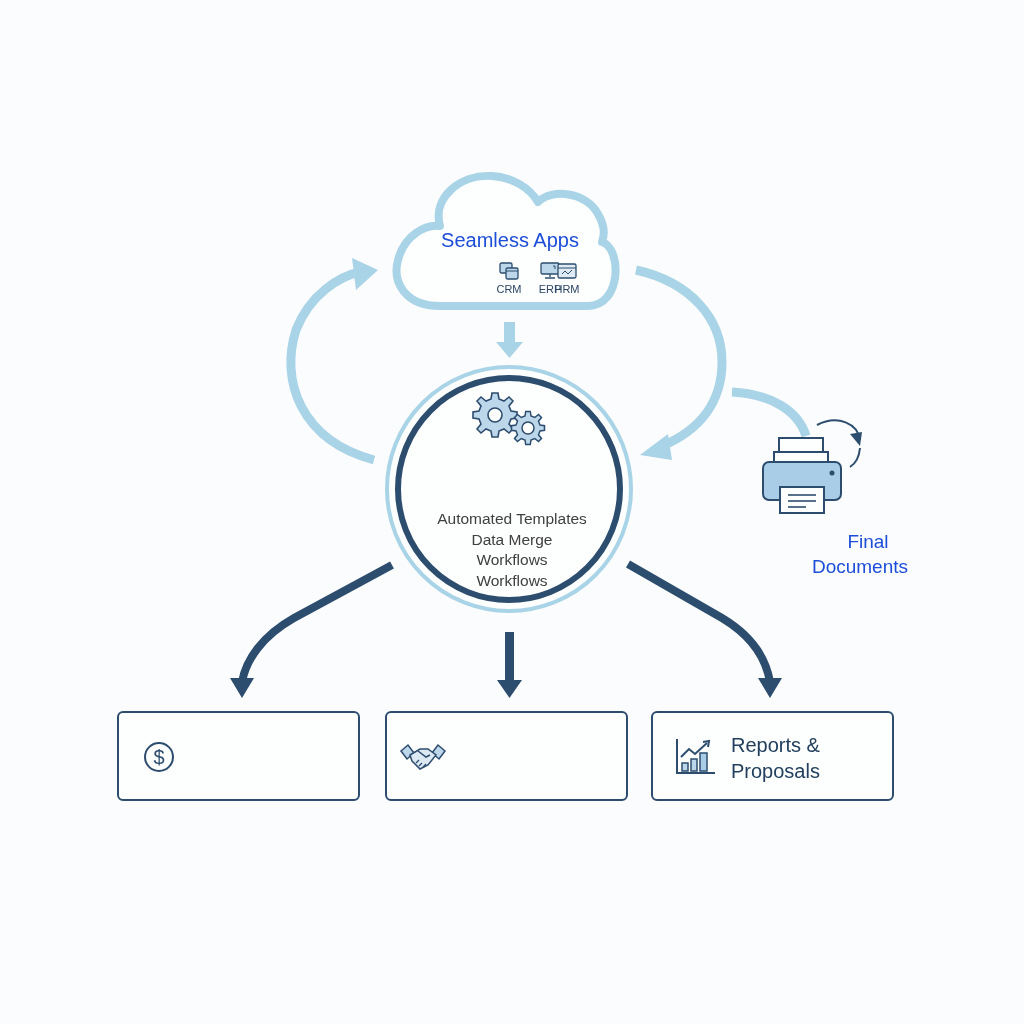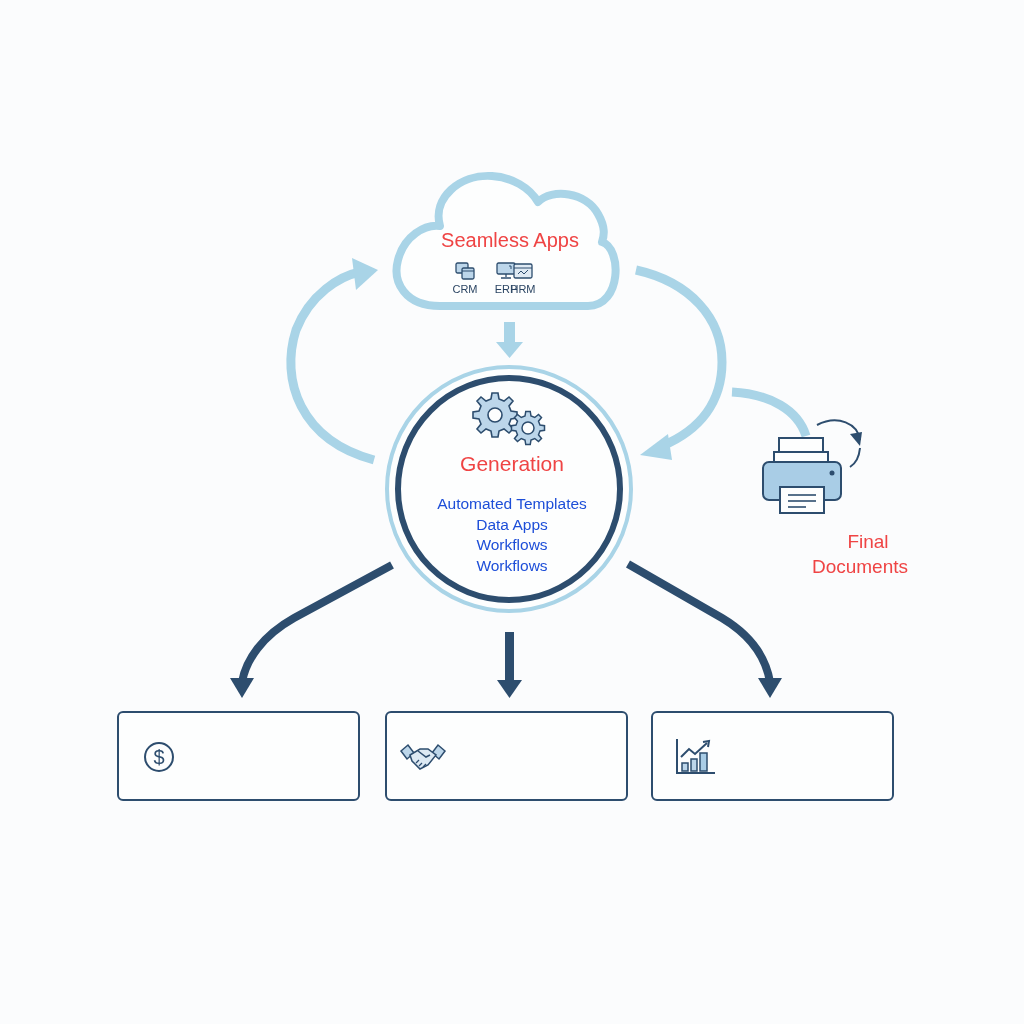--- a/index.html
+++ b/index.html
@@ -3,26 +3,26 @@
 <meta charset="utf-8">
 <style>
   html, body { margin: 0; padding: 0; }
   body {
     width: 1024px; height: 1024px; position: relative; overflow: hidden;
     background: #fbfcfd;
     font-family: "Liberation Sans", sans-serif;
     color: #24405f;
   }
   svg.layer { position: absolute; left: 0; top: 0; }
-  .txt { position: absolute; text-align: center; color: #ef4444; }
+  .txt { position: absolute; text-align: center; color: #1d4ed8; }
   .cloud-title { left: 400px; top: 229px; width: 220px; font-size: 20px; }
-  .app { position: absolute; top: 262px; width: 40px; text-align: center; font-size: 11px; color: #2b4563; }
+  .app { position: absolute; top: 262px; width: 40px; text-align: center; font-size: 11px; color: #2b4563; margin-left: 44px; }
   .app svg { display: block; margin: 0 auto 3px auto; }
   .core-title { left: 412px; top: 451px; width: 200px; font-size: 21px; line-height: 26px; }
-  .core-sub { left: 412px; top: 494px; width: 200px; font-size: 15.5px; line-height: 20.5px; color: #1d4ed8; }
+  .core-sub { left: 412px; top: 509px; width: 200px; font-size: 15.5px; line-height: 20.5px; color: #404040; }
   .final-label { left: 790px; top: 529px; width: 140px; font-size: 19px; line-height: 25px; }
   .card {
     position: absolute; top: 711px; height: 90px; width: 243px;
     border: 2px solid #2d4d6e; border-radius: 6px; background: #fdfefe;
     box-sizing: border-box;
   }
   .card .icon { position: absolute; left: 20px; top: 24px; width: 44px; height: 40px; }
   .card .label { position: absolute; left: 78px; top: 19px; font-size: 20px; line-height: 26px; color: #22405e; text-align: left; }
 </style>
 </head>
@@ -117,25 +117,24 @@
 <div class="app" style="left:503px;">
   <svg width="20" height="18" viewBox="0 0 20 18">
     <rect x="1" y="2" width="18" height="14" rx="1.5" fill="#dfeaf3" stroke="#2d4d6e" stroke-width="1.3"></rect>
     <line x1="1" y1="6" x2="19" y2="6" stroke="#2d4d6e" stroke-width="1"></line>
     <path d="M5,12 L8,9 L11,12 L15,8" fill="none" stroke="#2d4d6e" stroke-width="1"></path>
   </svg>
   <span>HRM</span>
 </div>
 
 <div class="txt core-title">
-  <div>Generation</div>
 </div>
 <div class="txt core-sub">
   <div>Automated Templates</div>
-  <div>Data Apps</div>
+  <div>Data Merge</div>
   <div>Workflows</div>
   <div>Workflows</div>
 </div>
 
 <div class="txt final-label">
   <div style="padding-left:16px;">Final</div>
   <div>Documents</div>
 </div>
 
 <div class="card" style="left:117px;">
@@ -159,13 +158,17 @@
 
 <div class="card" style="left:651px;">
   <svg class="icon" viewBox="0 0 44 40">
     <polyline points="4,2 4,36 42,36" fill="none" stroke="#2d4d6e" stroke-width="2"></polyline>
     <rect x="9" y="26" width="6" height="8" fill="#bcd6ea" stroke="#2d4d6e" stroke-width="1.5"></rect>
     <rect x="18" y="22" width="6" height="12" fill="#bcd6ea" stroke="#2d4d6e" stroke-width="1.5"></rect>
     <rect x="27" y="16" width="7" height="18" fill="#a9cde6" stroke="#2d4d6e" stroke-width="1.5"></rect>
     <polyline points="8,20 16,12 22,17 34,6" fill="none" stroke="#2d4d6e" stroke-width="2"></polyline>
     <path d="M30,5 L36,4 L35,10" fill="none" stroke="#2d4d6e" stroke-width="2"></path>
   </svg>
+  <div class="label">
+    <div>Reports &amp;</div>
+    <div>Proposals</div>
+  </div>
 </div>
 
 </body></html>

